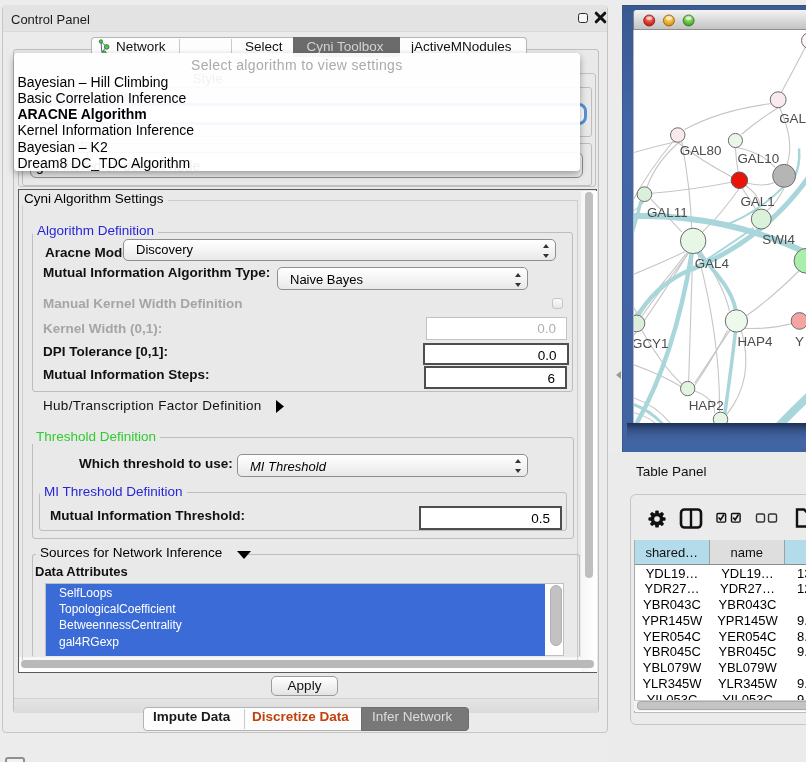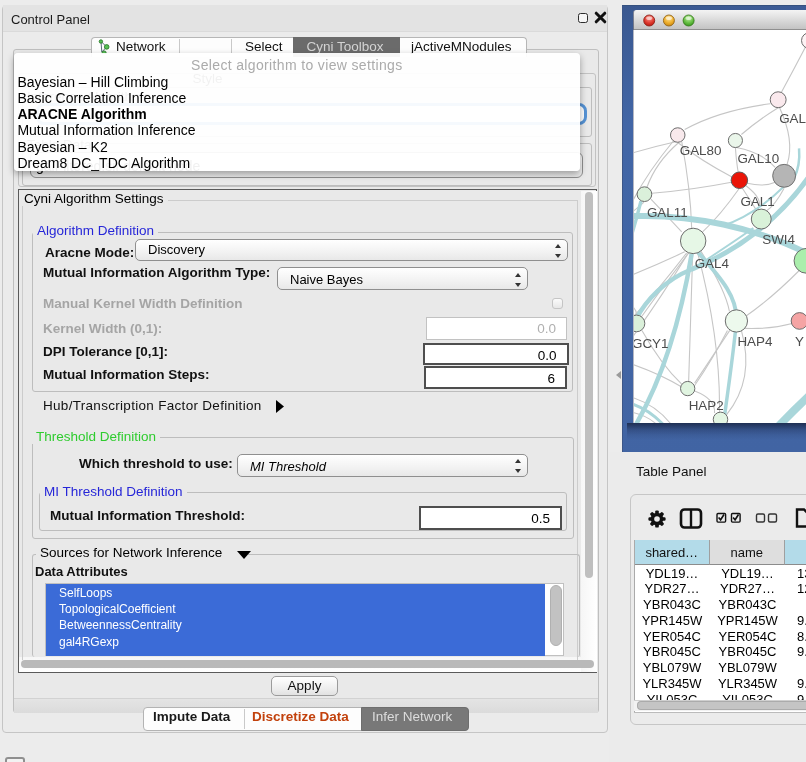--- a/index.html
+++ b/index.html
@@ -66,21 +66,21 @@
 <div class="a" style="left:19px; top:656.5px; width:562px; height:15.5px; background:linear-gradient(#f6f6f6,#ffffff);"></div>
 <div class="a" style="left:20.5px; top:660px; width:573px; height:8px; background:#b9b9b9; border-radius:4px;"></div>
 
 <div class="a" style="left:22px; top:199.5px; width:556px; height:460px; border:1px solid #cccccc; border-bottom:none;"></div>
 <div class="gl" style="left:20px; top:192px; color:#000;">Cyni Algorithm Settings</div>
 
 <div class="grp" style="left:32px; top:231.5px; width:541px; height:160px;"></div>
 <div class="gl" style="left:33px; top:224px; color:#2626d8;">Algorithm Definition</div>
 
 <div class="lbl" style="left:45px; top:245.3px;">Aracne Mode:</div>
-<div class="combo" style="left:135px; top:238.5px; width:432.5px; height:22.5px;">
+<div class="combo" style="left:123px; top:238.5px; width:432.5px; height:22.5px;">
   <span class="ct" style="top:2.5px;">Discovery</span>
   <svg class="spin" viewBox="0 0 8 16">
       <path d="M4 1 L7 5 L1 5 Z M4 15 L1 11 L7 11 Z" fill="#333"></path>
     </svg>
 </div>
 
 <div class="lbl" style="left:43px; top:265.3px;">Mutual Information Algorithm Type:</div>
 <div class="combo" style="left:277px; top:267px; width:251px; height:23px;">
   <span class="ct">Naive Bayes</span>
   <svg class="spin" viewBox="0 0 8 16">
@@ -145,21 +145,21 @@
 <div class="a" style="left:360.5px; top:707px; width:108.5px; height:24px; background:#787878; border-radius:0 4px 4px 0; border:1px solid #6e6e6e;"></div>
 <div class="a" style="left:372px; top:709px; font-size:13.5px; color:#dcdcdc;">Infer Network</div>
 
 <div class="a" style="left:5px; top:756.5px; width:19.5px; height:12px; border:2px solid #8f8f8f; border-radius:3px; background:#f2f2f2;"></div>
 
 <div class="a" style="left:14px; top:53px; width:565.5px; height:117.5px; background:rgba(255,255,255,0.94); border-radius:4px; box-shadow:0 3px 7px rgba(0,0,0,0.35);"></div>
 <div class="a" style="left:14px; top:56.6px; width:565.5px; text-align:center; font-size:14px; letter-spacing:0.35px; color:#ababab;">Select algorithm to view settings</div>
 <div class="item" style="top:73.5px;">Bayesian – Hill Climbing</div>
 <div class="item" style="top:89.8px;">Basic Correlation Inference</div>
 <div class="item" style="top:106.1px; font-weight:bold;">ARACNE Algorithm</div>
-<div class="item" style="top:122.4px;">Mutual Information Inference</div>
+<div class="item" style="top:122.4px;">Kernel Information Inference</div>
 <div class="item" style="top:138.7px;">Bayesian – K2</div>
 <div class="item" style="top:155px;">Dream8 DC_TDC Algorithm</div>
 
 <svg class="a" style="left:616px; top:371px;" width="5" height="8" viewBox="0 0 5 8">
     <path d="M5 0 L5 8 L0 4 Z" fill="#9a9a9a"></path>
   </svg>
 
 <div class="a" style="left:622px; top:4.5px; width:184px; height:447.5px; background:linear-gradient(170deg,#3a5890 0%, #4266a6 25%, #4164a3 100%); border-left:1.5px solid #3c5688; border-top:1px solid #35517f;"></div>
 
 <div class="a" style="left:627px; top:423px; width:179px; height:17px; background:linear-gradient(rgba(13,20,42,0.66),rgba(18,28,58,0.28) 40%,rgba(20,30,60,0.1) 70%,rgba(20,30,60,0));"></div>

